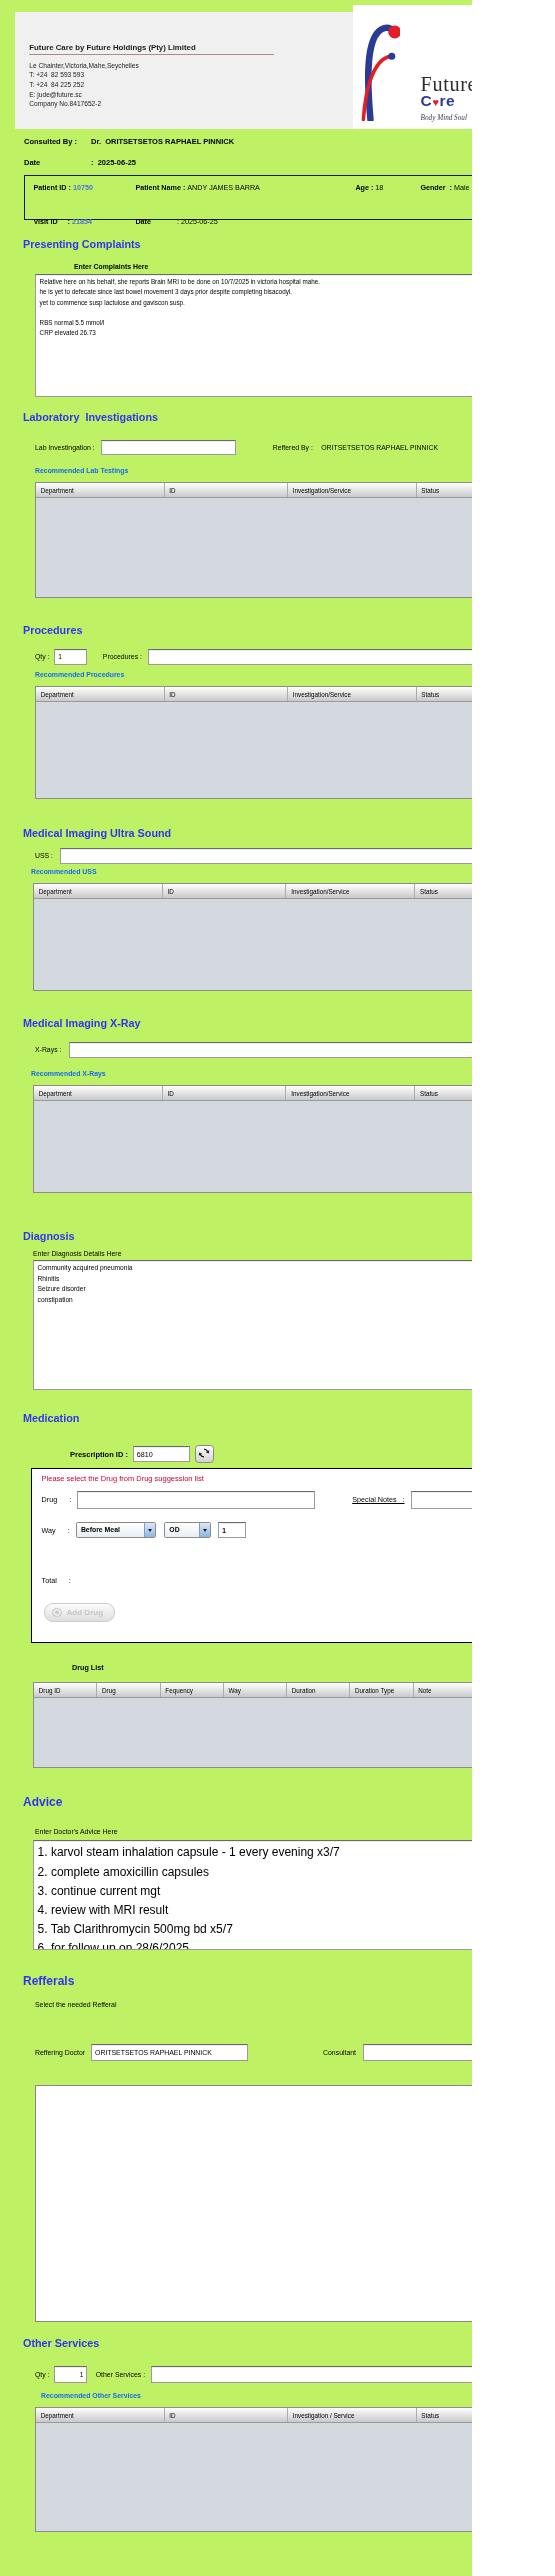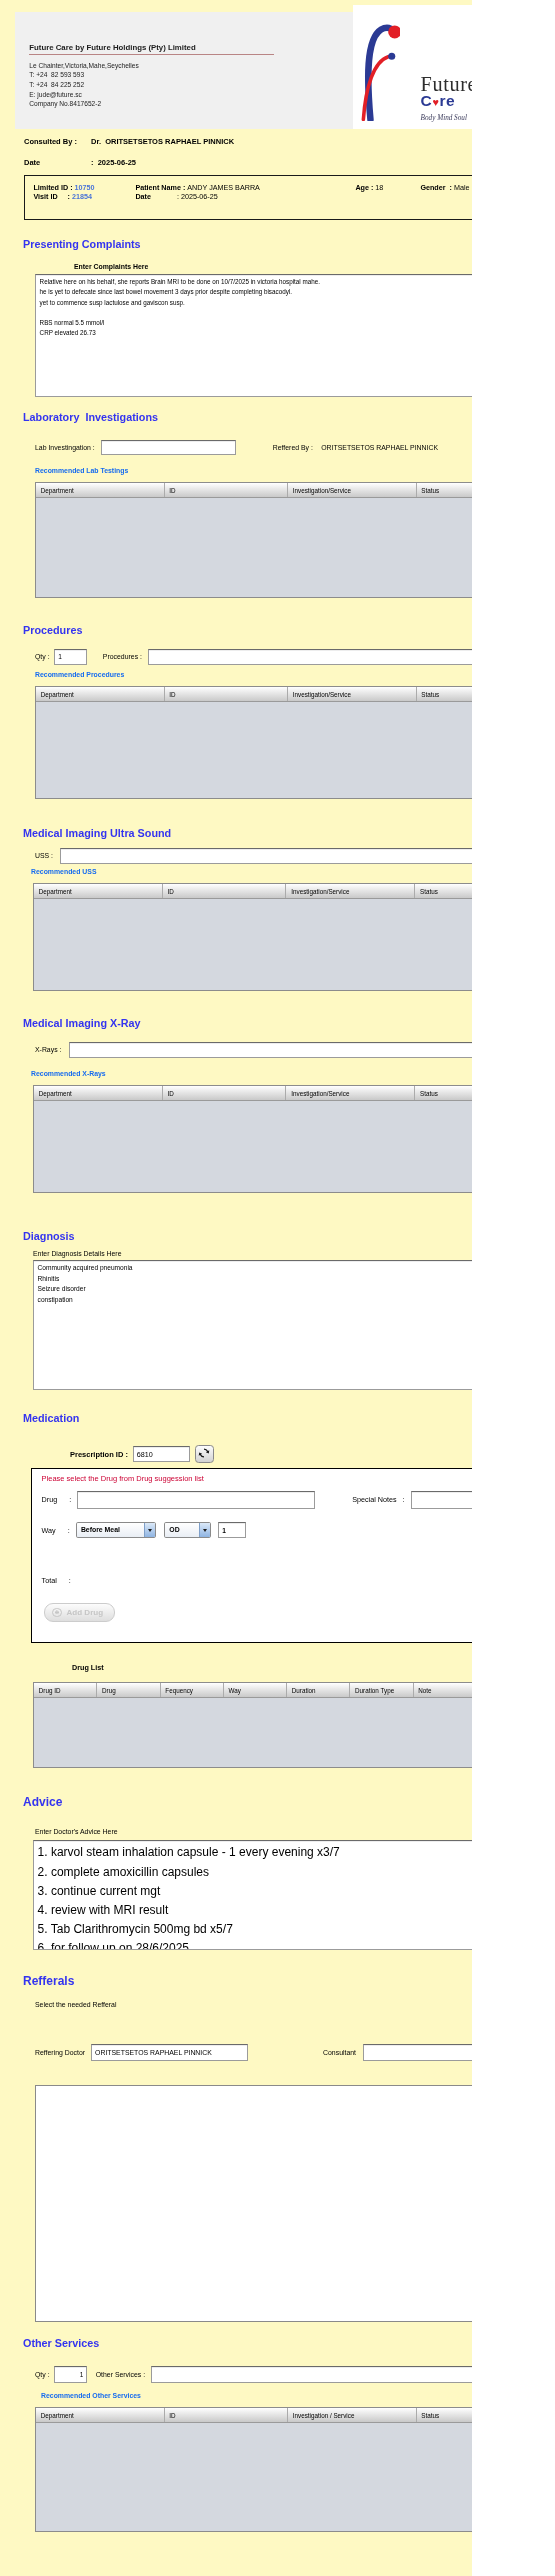--- a/index.html
+++ b/index.html
@@ -1,18 +1,18 @@
 <!DOCTYPE html>
 <html style="font-size:9.6px"><head>
 <meta charset="utf-8">
 <style>
   * { margin:0; padding:0; box-sizing:border-box; }
   html,body { background:#fff; }
   #page {
-    position:relative; width:472px; height:2576px; background:#fef9c3;
+    position:relative; width:472px; height:2576px; background:#bef264;
     font-family:"Liberation Sans", sans-serif; color:#000; overflow:hidden;
   }
   .abs { position:absolute; }
   .pre { white-space:pre; }
 
   
   .band { background:#f0f0f0; }
   .company-title { font-size:7.8px; font-weight:bold; color:#1c1c1c;
     border-bottom:1.2px solid #b98585; padding-bottom:2.4px; padding-right:78px; display:inline-block; }
   .company-lines { margin-top:5.4px; font-size:6.6px; line-height:9.6px; color:#1c1c1c; }
@@ -22,21 +22,21 @@
   .logo-future { font-family:"Liberation Serif", serif; font-size:20.3px; color:#2e2e2e; letter-spacing:0.6px; line-height:18px; }
   .logo-care { font-size:15.5px; font-weight:bold; color:#2b3a94; line-height:15.5px; letter-spacing:0.6px; }
   .logo-care .heart { color:#e21f26; font-size:10.8px; }
   .logo-tagline { font-family:"Liberation Serif", serif; font-style:italic; font-size:7.2px; color:#3c3c5c; margin-top:3.6px; }
 
   .boldrow { display:flex; font-size:7.5px; font-weight:bold; }
   .boldrow .lbl { width:67px; flex:0 0 auto; }
 
   .patient-box { border:1.2px solid #1a1a1a; padding:7.2px 8.4px; font-size:7.2px; }
   .p-row { display:grid; grid-template-columns:102px 220px 65px auto; }
-  .p-row + .p-row { margin-top:0; }
+  .p-row + .p-row { margin-top:25px; }
   .p-cell { white-space:pre; }
   .p-lbl { font-weight:bold; }
   .p-id { color:#4a74d8; font-weight:bold; }
 
   .sec-title { color:#3434f0; font-weight:bold; font-size:10.8px; white-space:pre; }
   .sublabel { font-size:6.9px; color:#000; }
   .boldlabel { font-size:6.9px; font-weight:bold; color:#000;margin-left:39px; }
   .link { color:#156bf0; font-weight:bold; font-size:6.9px; cursor:pointer; }
 
   .tb { background:#fff; border:0.6px solid #9b9b9b; border-top:0.6px solid #6a6a6a;
@@ -126,21 +126,21 @@
     <span class="lbl">Consulted By :</span>
     <span class="pre">Dr.  ORITSETSETOS RAPHAEL PINNICK</span>
   </div>
   <div class="abs boldrow" style="left:24px; top:158px;">
     <span class="lbl">Date</span>
     <span class="pre">:  2025-06-25</span>
   </div>
 
   <div class="abs patient-box" style="left:24px; top:175px; width:508px; height:45px;">
     <div class="p-row">
-      <span class="p-cell"><span class="p-lbl">Limited ID : </span><span class="p-id">10750</span></span>
+      <span class="p-cell"><span class="p-lbl">Patient ID : </span><span class="p-id">10750</span></span>
       <span class="p-cell"><span class="p-lbl">Patient Name : </span><span>ANDY JAMES BARRA</span></span>
       <span class="p-cell"><span class="p-lbl">Age : </span><span>18</span></span>
       <span class="p-cell"><span class="p-lbl">Gender  : </span><span>Male</span></span>
     </div>
     <div class="p-row">
       <span class="p-cell"><span class="p-lbl">Visit ID     : </span><span class="p-id">21854</span></span>
       <span class="p-cell"><span class="p-lbl">Date             </span><span>: 2025-06-25</span></span>
     </div>
   </div>
 
@@ -281,21 +281,21 @@
       </span>
     </button>
   </div>
 
   <div class="abs med-box" style="left:31px; top:1468px; width:510px; height:175px;">
     <div class="abs warn" style="left:9.6px; top:4.8px;">Please select the Drug from Drug suggession list</div>
 
     <div class="abs frow" style="left:9.6px; top:21.5px; width:490px;">
       <span class="mlabel">Drug      :</span>
       <input class="tb" style="width: 238px; height: 18.5px; margin-left: 6px;" value="">
-      <span class="mlabel" style="margin-left:37px;">Special Notes   :</span>
+      <span class="mlabel" style="margin-left:37px;text-decoration:underline;">Special Notes   :</span>
       <input class="tb" style="width: 94px; height: 18.5px; margin-left: 6px;" value="">
     </div>
 
     <div class="abs frow" style="left:9.6px; top:53px;">
       <span class="mlabel">Way      :</span>
       <span class="combo" style="width:80px; margin-left:6px;">
         <span class="val">Before Meal</span>
         <span class="arrow">
             <span class="tri"></span>
           </span>

